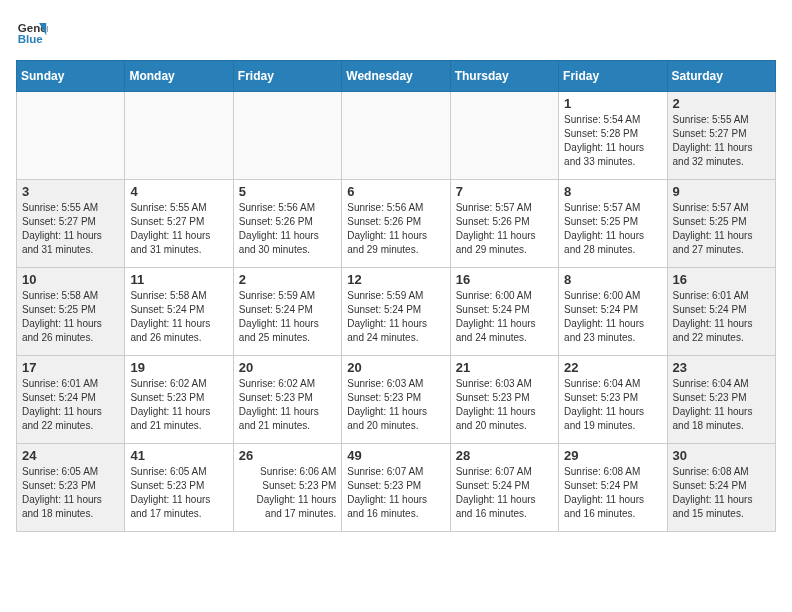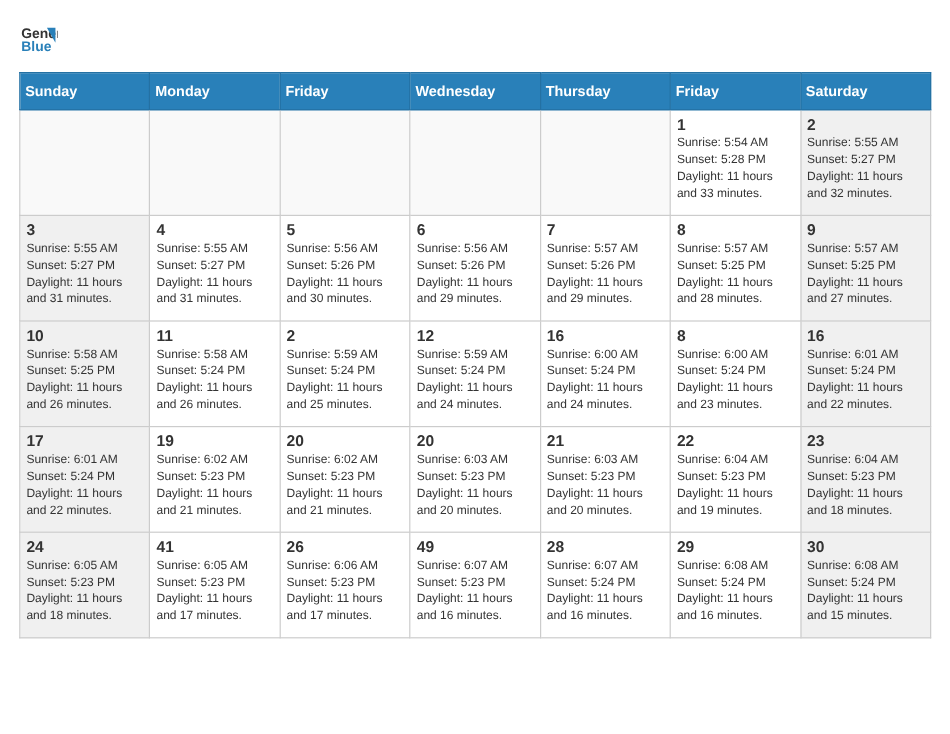--- a/index.html
+++ b/index.html
@@ -266,21 +266,21 @@
 Daylight: 11 hours and 18 minutes.</div>
         </td>
         <td>
           <div class="day-num">41</div>
           <div class="day-info" style="white-space: pre-line;">Sunrise: 6:05 AM
 Sunset: 5:23 PM
 Daylight: 11 hours and 17 minutes.</div>
         </td>
         <td>
           <div class="day-num">26</div>
-          <div class="day-info" style="white-space: pre-line;">Sunrise: 6:06 AM
+          <div class="day-info" style="white-space: pre-line; text-align: right;">Sunrise: 6:06 AM
 Sunset: 5:23 PM
 Daylight: 11 hours and 17 minutes.</div>
         </td>
         <td>
           <div class="day-num">49</div>
           <div class="day-info" style="white-space: pre-line;">Sunrise: 6:07 AM
 Sunset: 5:23 PM
 Daylight: 11 hours and 16 minutes.</div>
         </td>
         <td>

